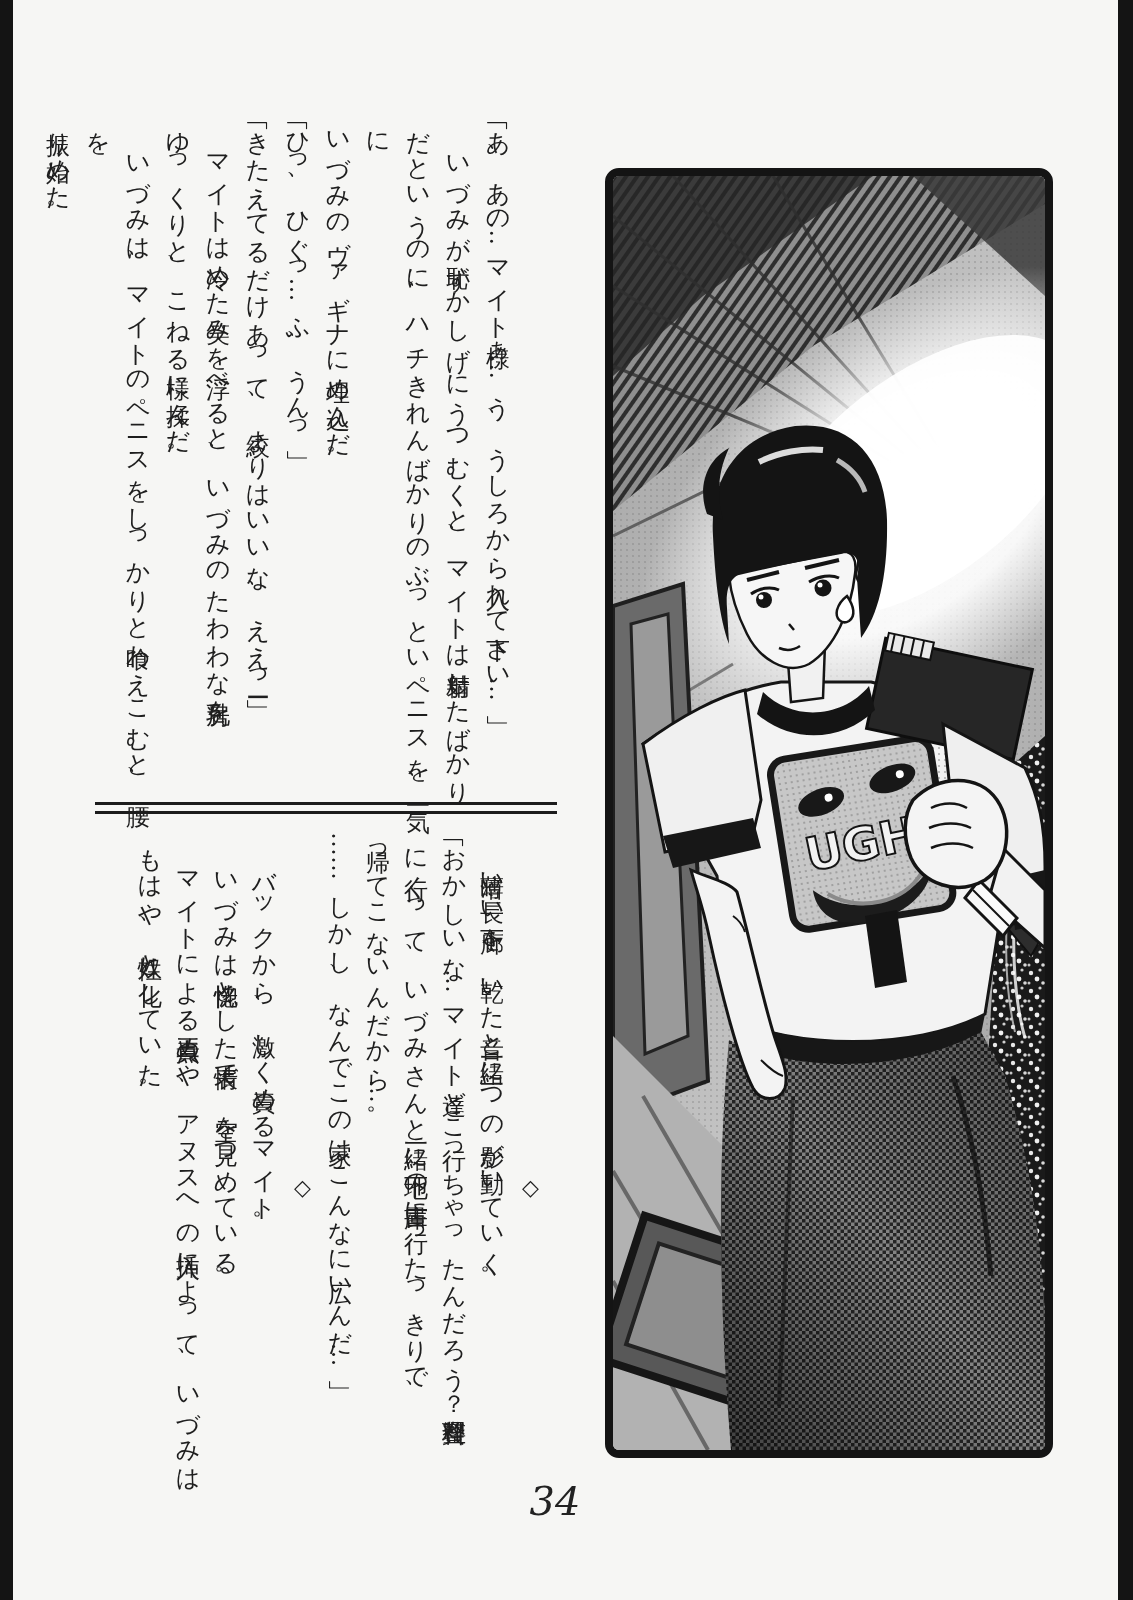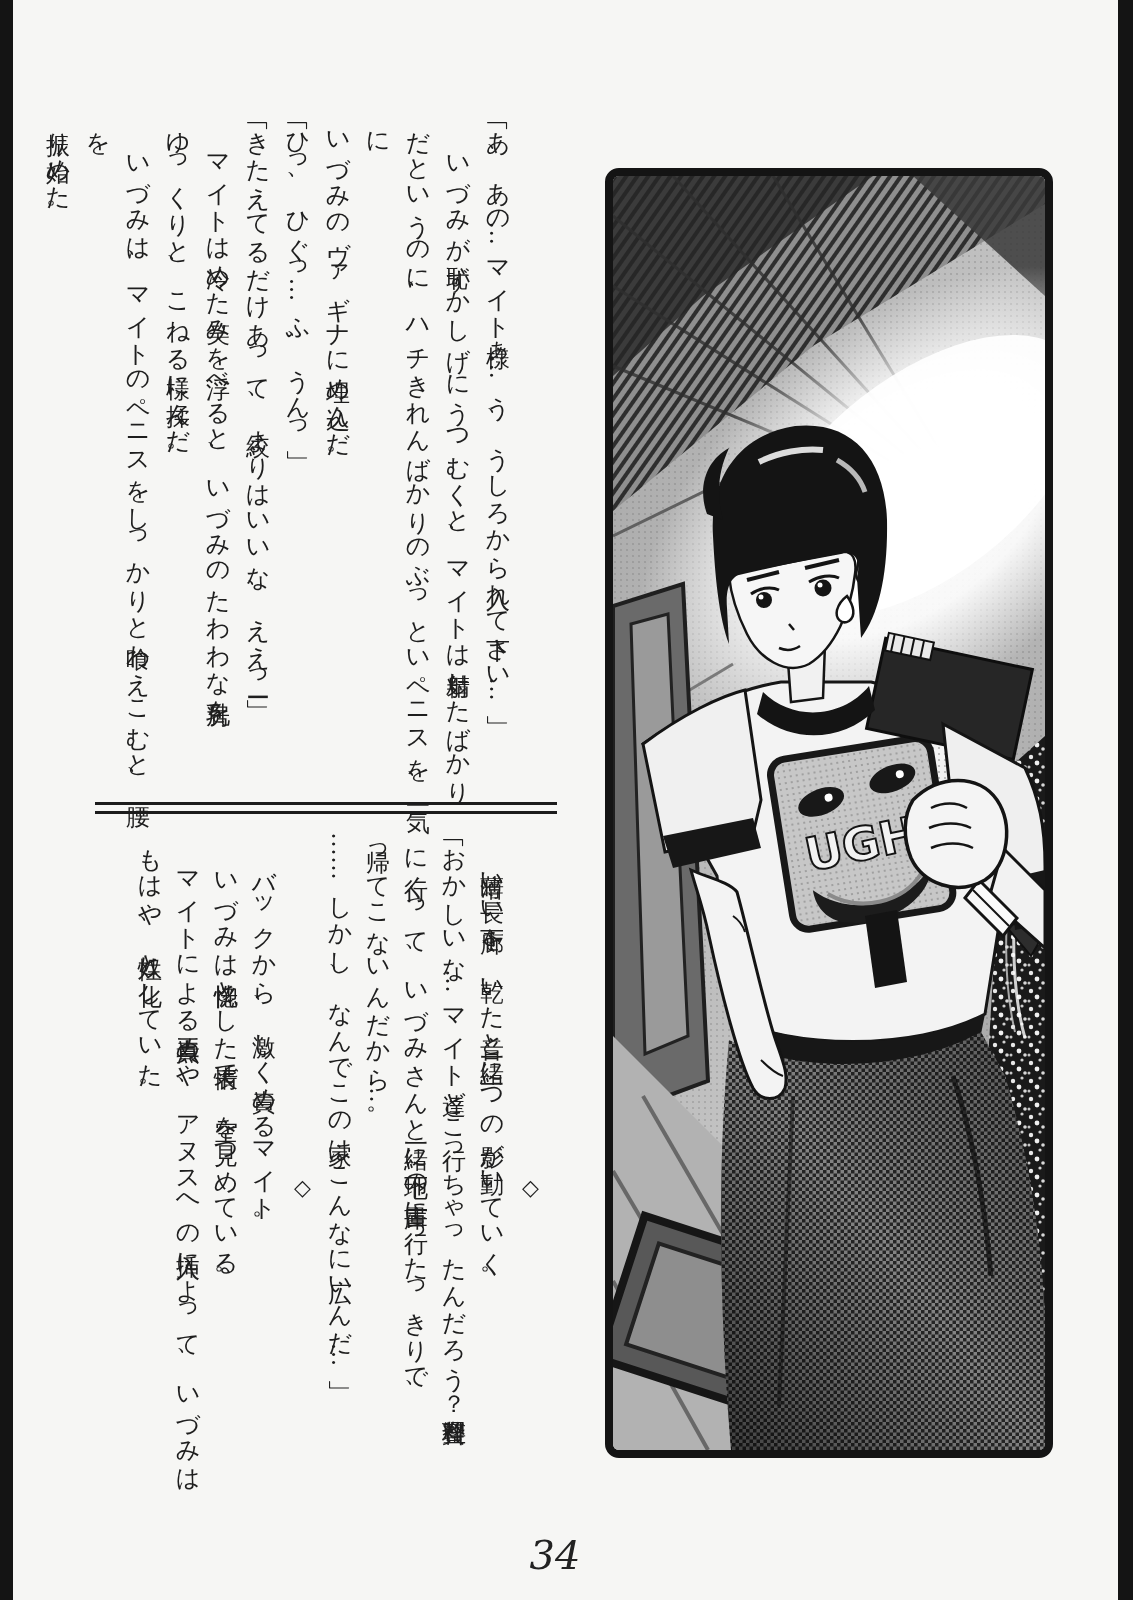--- a/index.html
+++ b/index.html
@@ -17,21 +17,21 @@
   p.diamond{text-align:center;font-family:"DejaVu Sans","Liberation Sans",sans-serif;font-size:22px;}
 
   .divider{position:absolute;left:95px;top:802px;width:462px;height:6px;
            border-top:3px solid #1c1c1c;border-bottom:3px solid #1c1c1c;}
 
   .illus{position:absolute;left:605px;top:168px;width:448px;height:1290px;
          border:8px solid #141414;border-radius:14px;box-sizing:border-box;
          background:#b7b7b7;overflow:hidden;}
   .illus svg{display:block;width:100%;height:100%;}
 
-  .pagenum{position:absolute;left:505px;top:1532px;width:100px;text-align:center;
+  .pagenum{position:absolute;left:505px;top:1478px;width:100px;text-align:center;
            font-size:40px;font-style:italic;font-family:"DejaVu Serif","Liberation Serif",serif;
            color:#222;}
 </style>
 </head>
 <body>
 
 <div class="page">
 
   <div class="spine-left"></div>
   <div class="edge-right"></div>

